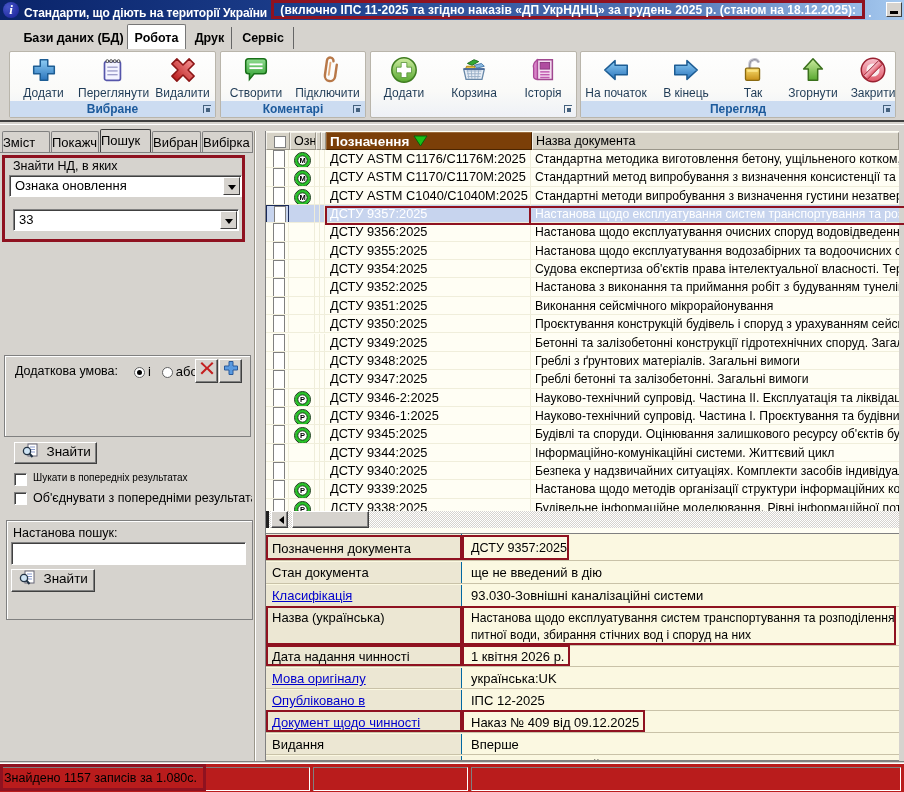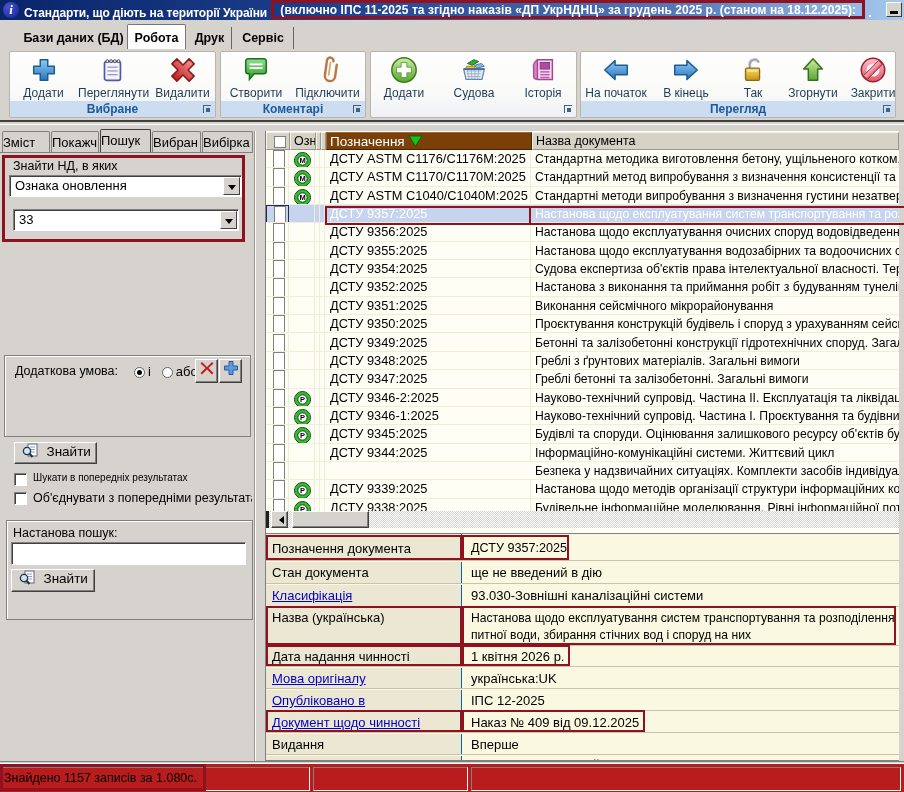--- a/index.html
+++ b/index.html
@@ -368,21 +368,21 @@
         <line x1="8" y1="17" x2="24" y2="17"></line>
         <line x1="8.5" y1="20" x2="23.5" y2="20"></line>
         <line x1="9" y1="23" x2="23" y2="23"></line>
         <line x1="9" y1="15.5" x2="10.5" y2="25.5"></line>
         <line x1="13" y1="15.5" x2="13.8" y2="25.5"></line>
         <line x1="17" y1="15.5" x2="17" y2="25.5"></line>
         <line x1="21" y1="15.5" x2="20" y2="25.5"></line>
       </g>
       <path d="M5 15 h22" stroke="#4a6a9a" stroke-width="2"></path>
     </svg>
-    <span class="lb">Судова</span>
+    <span class="lb">Корзина</span>
   </div>
 <div class="rbtn" style="left:513px;width:60px">
     <svg width="30" height="30" viewBox="0 0 32 32">
       <defs>
         <linearGradient id="gblue" x1="0" y1="0" x2="0" y2="1">
           <stop offset="0" stop-color="#8ecdf4"></stop>
           <stop offset="1" stop-color="#2a74bc"></stop>
         </linearGradient>
         <linearGradient id="gred" x1="0" y1="0" x2="0" y2="1">
           <stop offset="0" stop-color="#f49090"></stop>
@@ -634,21 +634,21 @@
 </div>
 
 <div id="tablewrap"></div>
 <div id="thead">
  <div class="hcell" style="left:0;width:24px">
       <span style="position:absolute;left:7px;top:2.5px;width:12px;height:12px;background:#fff;border:1px solid #808080"></span>
     </div>
  <div class="hcell" style="left:24px;width:26px">Озна</div>
  <div class="hcell" style="left:50px;width:5px">(</div>
  <div class="hcell" style="left:55px;width:5px">С</div>
- <div class="hcell" style="left:60px;width:206px;background:#7b3f08;color:#fff;font-weight:normal;font-size:13.5px;border-color:#9a6a3a #4a2400 #4a2400 #9a6a3a">Позначення <svg width="15" height="12" viewBox="0 0 15 12" style="vertical-align:-1px">
+ <div class="hcell" style="left:60px;width:206px;background:#7b3f08;color:#fff;font-weight:bold;font-size:13.5px;border-color:#9a6a3a #4a2400 #4a2400 #9a6a3a">Позначення <svg width="15" height="12" viewBox="0 0 15 12" style="vertical-align:-1px">
         <path d="M1 1 h13 l-6.5 10 z" fill="#18c018" stroke="#0a600a" stroke-width="1"></path>
       </svg></div>
  <div class="hcell" style="left:266px;width:367px">Назва документа</div>
 </div>
 <div class="trow" style="top:150.00px">
     <span class="cb">
       <span class="cbx"></span>
     </span>
     <span class="cic"><svg width="17" height="17" viewBox="0 0 17 17" style="vertical-align:middle">
         <circle cx="8.5" cy="8.5" r="7.7" fill="#28c428"></circle>
@@ -846,20 +846,21 @@
     <span class="cpos">ДСТУ 9344:2025</span>
     <span class="cname">Інформаційно-комунікаційні системи. Життєвий цикл</span>
   </div>
 <div class="trow" style="top:461.95px">
     <span class="cb">
       <span class="cbx"></span>
     </span>
     <span class="cic"></span>
     <span class="cn1"></span>
     <span class="cn2"></span>
+    <span class="cpos">ДСТУ 9340:2025</span>
     <span class="cname">Безпека у надзвичайних ситуаціях. Комплекти засобів індивідуального захисту</span>
   </div>
 <div class="trow" style="top:480.30px">
     <span class="cb">
       <span class="cbx"></span>
     </span>
     <span class="cic"><svg width="17" height="17" viewBox="0 0 17 17" style="vertical-align:middle">
         <circle cx="8.5" cy="8.5" r="7.7" fill="#28c428"></circle>
         <circle cx="8.5" cy="8.5" r="8" fill="none" stroke="#123812" stroke-width="1"></circle>
         <circle cx="8.5" cy="8.5" r="4.7" fill="#fff" stroke="#123812" stroke-width="1"></circle>

